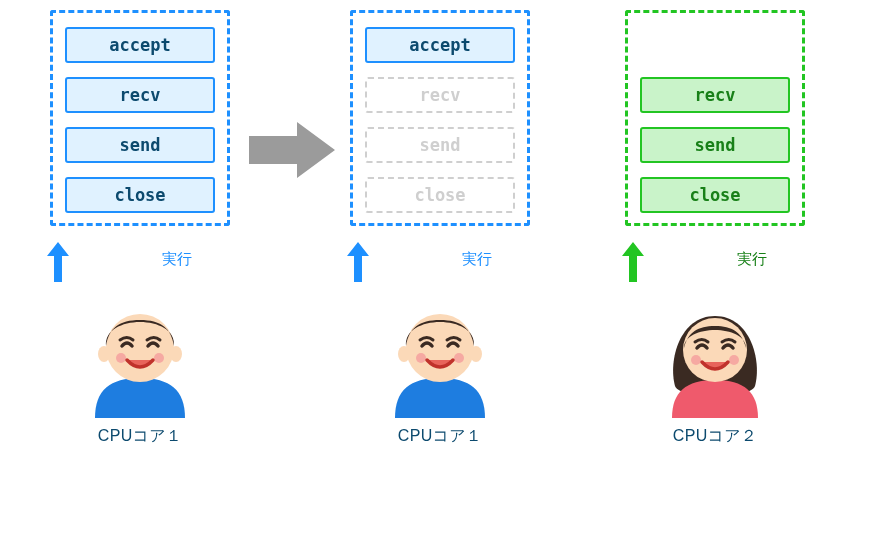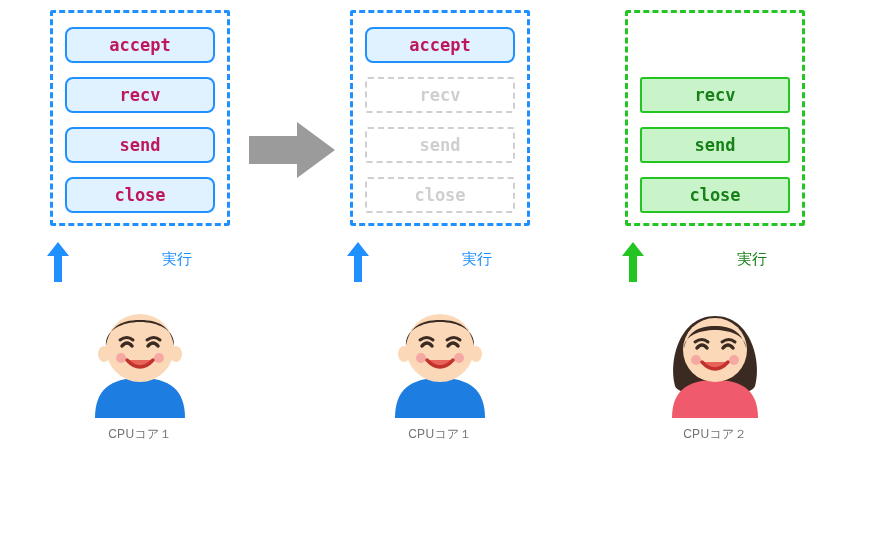--- a/index.html
+++ b/index.html
@@ -40,21 +40,21 @@
     border: 2px solid;
     border-radius: 3px;
     height: 36px;
     display: flex;
     align-items: center;
     justify-content: center;
     font-weight: bold;
     font-size: 17px;
     font-family: Menlo, Consolas, monospace;
   }
-  .op-blue  { border-color:#1e90ff; background:#e0f2ff; color:#be185d;border-radius:8px; }
+  .op-blue  { border-color:#1e90ff; background:#e0f2ff; color:#0c4a6e; }
   .op-faded { border:2px dashed #cfcfcf; background:#fff; color:#cfcfcf; }
   .op-green { border-color:#22c522; background:#c9f3c9; color:#188018; }
   .op-gap   { visibility:hidden; } 
 
   .exec-arrow {
     margin-top: 12px;
     display:flex; align-items:center; justify-content:flex-start;
     position: relative;
     height:48px; width:100%;
   }
@@ -64,22 +64,22 @@
     font-size:15px; font-family: "Hiragino Sans", sans-serif;
   }
   .exec-blue  { color:#1e90ff; }
   .exec-green { color:#188018; }
 
   .person { margin-top: 4px; }
   .person svg { display:block; }
 
   .cpu-label {
     margin-top: 6px;
-    font-size: 12px;
-    color: #737373;
+    font-size: 16px;
+    color: #0c4a6e;
     font-family: "Hiragino Sans", sans-serif;
     letter-spacing: 0.3px;
   }
 
   .big-arrow {
     position:absolute;
     left: 247px; top: 120px;
     width: 90px; height: 60px;
   }
 </style>

